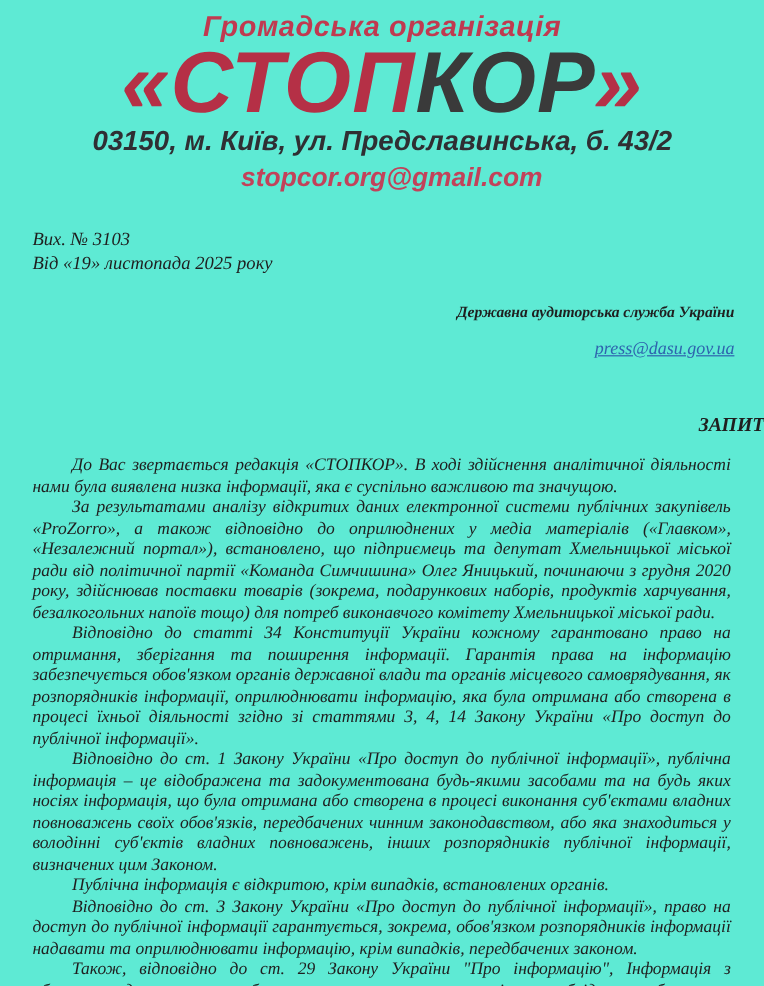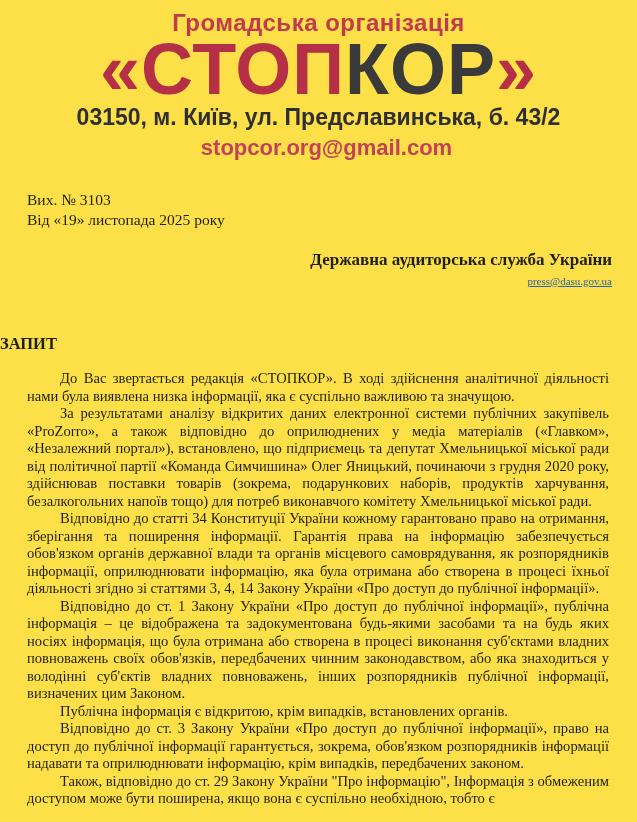--- a/index.html
+++ b/index.html
@@ -2,24 +2,25 @@
 <html><head>
 <meta charset="utf-8">
 <style>
   * { margin: 0; padding: 0; box-sizing: border-box; }
   html, body { background: #ffffff; }
   .page {
     position: relative;
     width: 637px;
     height: 822px;
     margin: 0 auto;
-    background: #fde047;
+    background: #5eead4;
     overflow: hidden;
     font-family: "Liberation Serif", serif;
     color: #1f1f1f;
+    font-style: italic;
   }
   
   .letterhead { text-align: center; padding-top: 8px; }
   .org-type {
     font-family: "Liberation Sans", sans-serif;
     font-weight: bold;
     font-size: 24px;
     line-height: 30px;
     color: #c03a50;
     letter-spacing: 0.5px;
@@ -59,34 +60,34 @@
     line-height: 20px;
   }
   
   .recipient {
     margin: 20px 25px 0 27px;
     text-align: right;
     line-height: 19px;
   }
   .recipient-name {
     font-weight: bold;
-    font-size: 17px;
+    font-size: 13px;
   }
   .recipient-email {
     display: inline-block;
-    margin-top: 3px;
-    font-size: 11px;
+    margin-top: 13px;
+    font-size: 15px;
     color: #2e64ae;
     text-decoration: underline;
     cursor: pointer;
   }
   
   .doc-title {
     margin-top: 42px;
-    text-align: left;
+    text-align: right;
     font-weight: bold;
     font-size: 16.5px;
     line-height: 21px;
   }
   
   .body-text {
     margin: 16px 28px 0 27px;
     font-size: 14.6px;
     line-height: 17.5px;
     text-align: justify;

